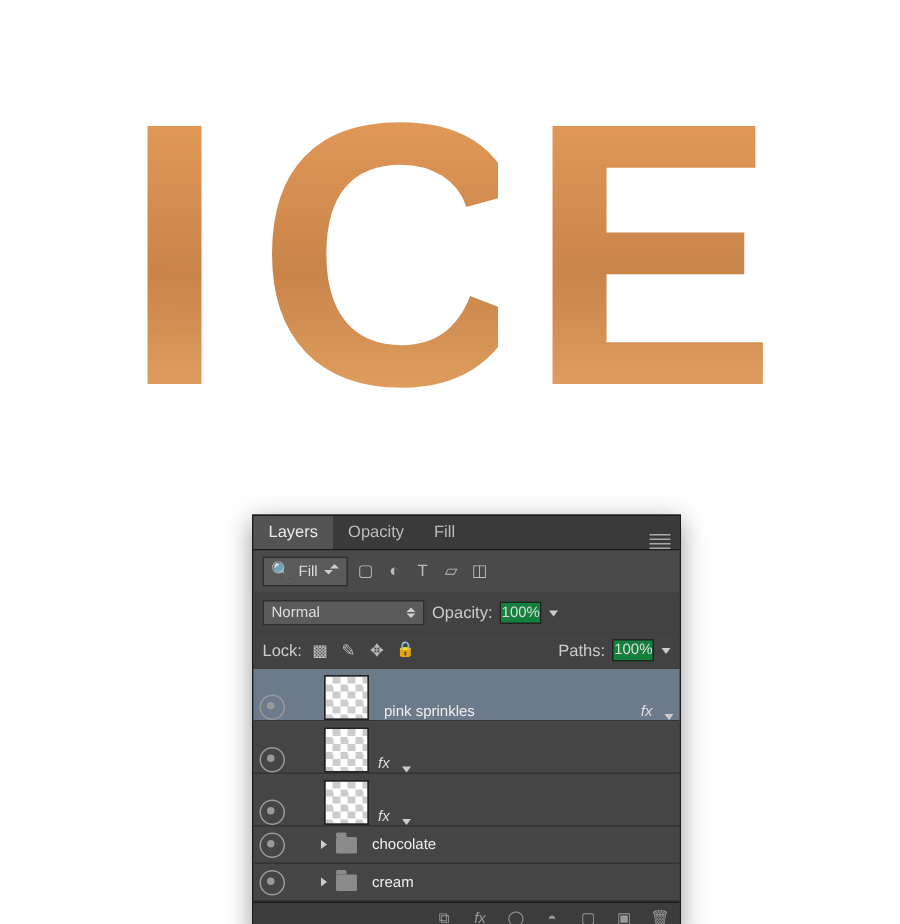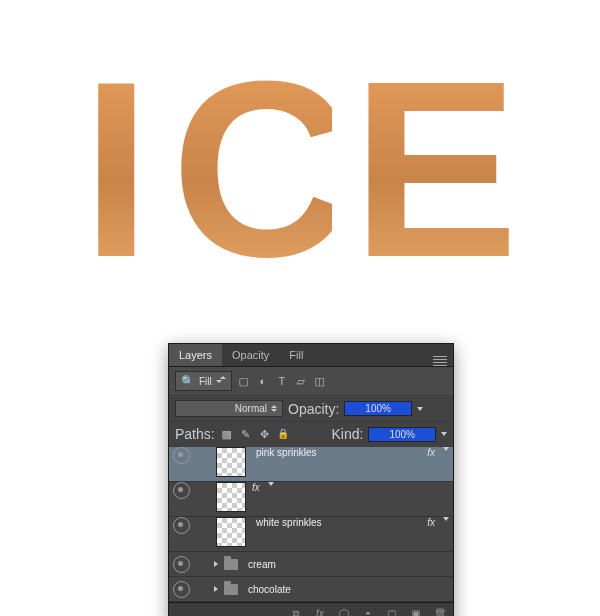--- a/index.html
+++ b/index.html
@@ -14,34 +14,34 @@
   .spacer{flex:1}
   .menu-lines{width:14px;height:10px;margin-right:6px;display:flex;flex-direction:column;justify-content:space-between}
   .menu-lines span{height:1px;background:#aaa;display:block}
   .row{display:flex;align-items:center;padding:4px 6px;gap:5px;border-bottom:1px solid #3e3e3e;background:#4a4a4a}
   .row.darker{background:#424242}
   .select{background:#5a5a5a;border:1px solid #2e2e2e;padding:2px 5px;display:flex;align-items:center;gap:4px;font-size:10px;color:#ddd}
   .tri-down{width:0;height:0;border-left:3px solid transparent;border-right:3px solid transparent;border-top:4px solid #ccc}
   .tri-right{width:0;height:0;border-top:3px solid transparent;border-bottom:3px solid transparent;border-left:4px solid #ccc}
   .ico{display:inline-block;width:14px;height:14px;color:#bbb;text-align:center;font-size:11px;line-height:14px}
   .layers{background:#454545}
-  .layer{display:flex;align-items:flex-start;height:34px;border-bottom:1px solid #333;padding:0 4px;gap:6px}
+  .layer{display:flex;align-items:flex-end;height:34px;border-bottom:1px solid #333;padding:0 4px;gap:6px}
   .layer.sel{background:#6c7b8a}
   .eye{width:15px;height:15px;border-radius:50%;border:1px solid #999;position:relative;flex-shrink:0}
   .eye::after{content:"";width:5px;height:5px;background:#999;border-radius:50%;position:absolute;left:4px;top:4px}
   .thumb{width:28px;height:28px;border:1px solid #222;background:conic-gradient(#ccc 25%,#fff 0 50%,#ccc 0 75%,#fff 0);background-size:10px 10px;flex-shrink:0;margin-left:20px}
   .lname{flex:1;font-size:10px;color:#eee;padding-left:4px}
   .fx{font-style:italic;font-size:10px;color:#ddd;margin-right:2px}
   .grp{display:flex;align-items:center;height:24px;border-bottom:1px solid #333;padding:0 4px;gap:6px}
   .folder{width:14px;height:11px;background:#8a8a8a;border-radius:1px;position:relative;flex-shrink:0}
   .folder::before{content:"";position:absolute;top:-3px;left:0;width:7px;height:3px;background:#8a8a8a;border-radius:1px 1px 0 0}
   .bottom{display:flex;justify-content:flex-end;align-items:center;background:#3c3c3c;height:22px;padding:0 6px;gap:10px;border-top:1px solid #1a1a1a}
   .bottom .ico{font-size:10px;color:#999}
-  .num{background:#1d4ed8;border:1px solid #222;padding:1px 20px;color:#ddd;font-size:10px}
-  .small{font-size:14px;color:#ccc}
+  .num{background:#15803d;border:1px solid #222;padding:1px 0;color:#ddd;font-size:10px}
+  .small{font-size:11px;color:#ccc}
   .lock-ico{font-size:10px}
   .trigrp{margin-left:18px}
 </style>
 </head>
 <body>
 
 <div class="art">
   <span class="letter">I</span>
   <span class="letter c">C</span>
   <span class="letter">E</span>
@@ -70,40 +70,40 @@
       <span style="width:0;height:0;border-left:3px solid transparent;border-right:3px solid transparent;border-bottom:3px solid #ccc;margin-left:-6px;margin-top:-8px"></span>
     </div>
     <span class="ico">▢</span>
     <span class="ico">◐</span>
     <span class="ico">T</span>
     <span class="ico">▱</span>
     <span class="ico">◫</span>
   </div>
 
   <div class="row darker">
-    <div class="select" style="width:96px;justify-content:flex-end">
+    <div class="select" style="width:96px;justify-content:space-between">
       <span>Normal</span>
       <span style="display:flex;flex-direction:column;gap:1px">
           <span style="width:0;height:0;border-left:3px solid transparent;border-right:3px solid transparent;border-bottom:3px solid #ccc"></span>
           <span style="width:0;height:0;border-left:3px solid transparent;border-right:3px solid transparent;border-top:3px solid #ccc"></span>
         </span>
     </div>
     <span class="small">Opacity:</span>
     <span class="num">100%</span>
     <span class="tri-down"></span>
   </div>
 
   <div class="row darker">
-    <span class="small">Paths:</span>
+    <span class="small">Lock:</span>
     <span class="ico">▩</span>
     <span class="ico">✎</span>
     <span class="ico">✥</span>
     <span class="ico lock-ico">🔒</span>
     <div class="spacer"></div>
-    <span class="small">Kind:</span>
+    <span class="small">Paths:</span>
     <span class="num">100%</span>
     <span class="tri-down"></span>
   </div>
 
   <div class="layers">
 
     <div class="layer sel">
       <span class="eye"></span>
       <span class="thumb"></span>
       <span class="lname">pink sprinkles</span>
@@ -114,37 +114,36 @@
     <div class="layer">
       <span class="eye"></span>
       <span class="thumb"></span>
       <span class="fx">fx</span>
       <span class="tri-down"></span>
     </div>
 
     <div class="layer">
       <span class="eye"></span>
       <span class="thumb"></span>
-      <span class="lname">white sprinkles</span>
       <span class="fx">fx</span>
       <span class="tri-down"></span>
     </div>
 
     <div class="grp">
       <span class="eye"></span>
       <span class="tri-right trigrp"></span>
       <span class="folder"></span>
-      <span class="lname">cream</span>
+      <span class="lname">chocolate</span>
     </div>
 
     <div class="grp">
       <span class="eye"></span>
       <span class="tri-right trigrp"></span>
       <span class="folder"></span>
-      <span class="lname">chocolate</span>
+      <span class="lname">cream</span>
     </div>
 
   </div>
 
   <div class="bottom">
     <span class="ico">⧉</span>
     <span class="ico" style="font-style:italic">fx ▾</span>
     <span class="ico">◯</span>
     <span class="ico">◓</span>
     <span class="ico">▢</span>

